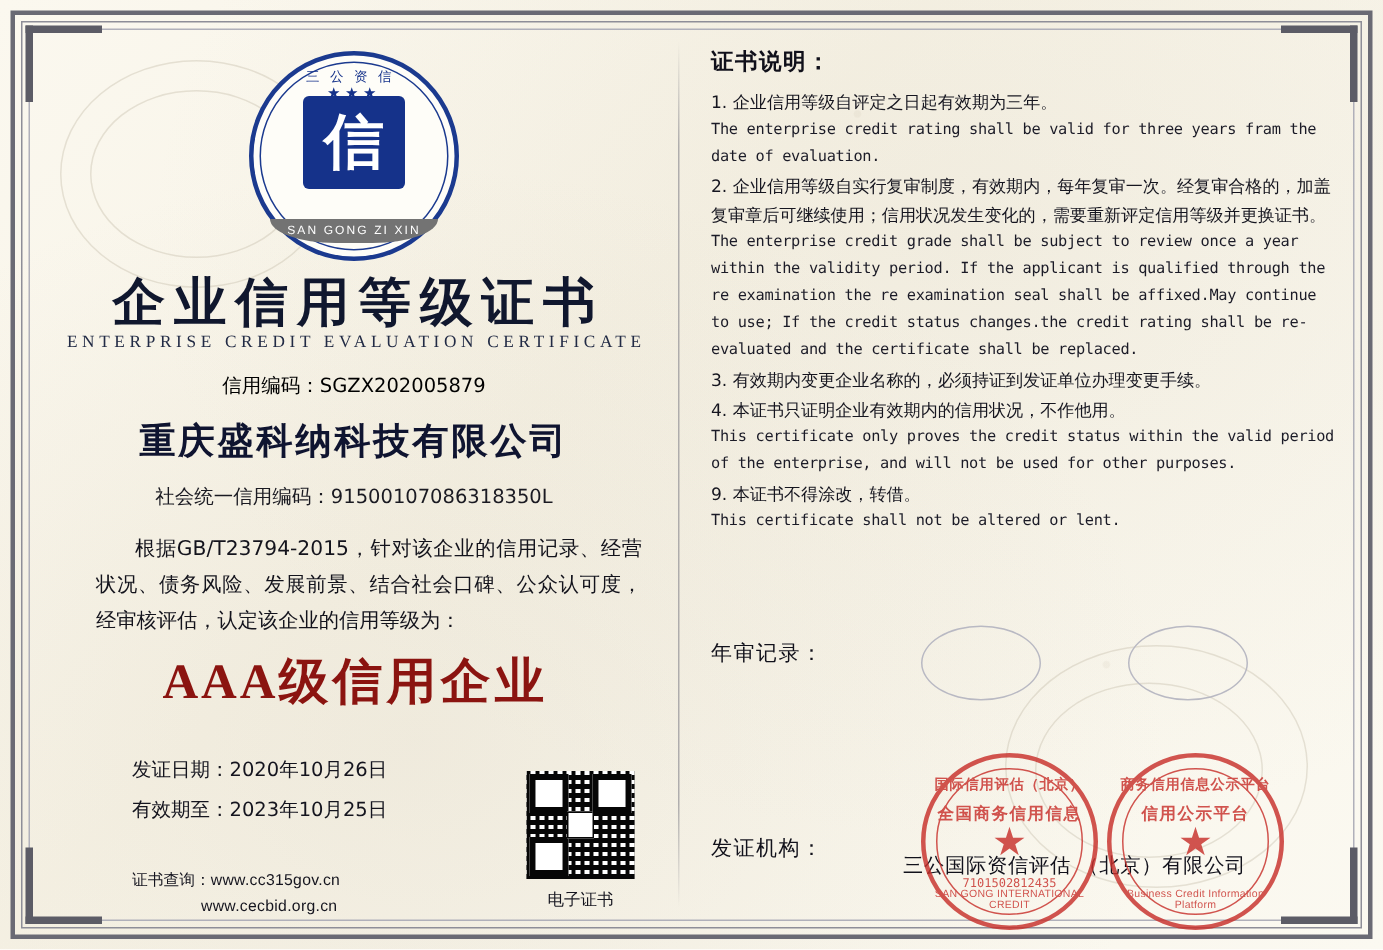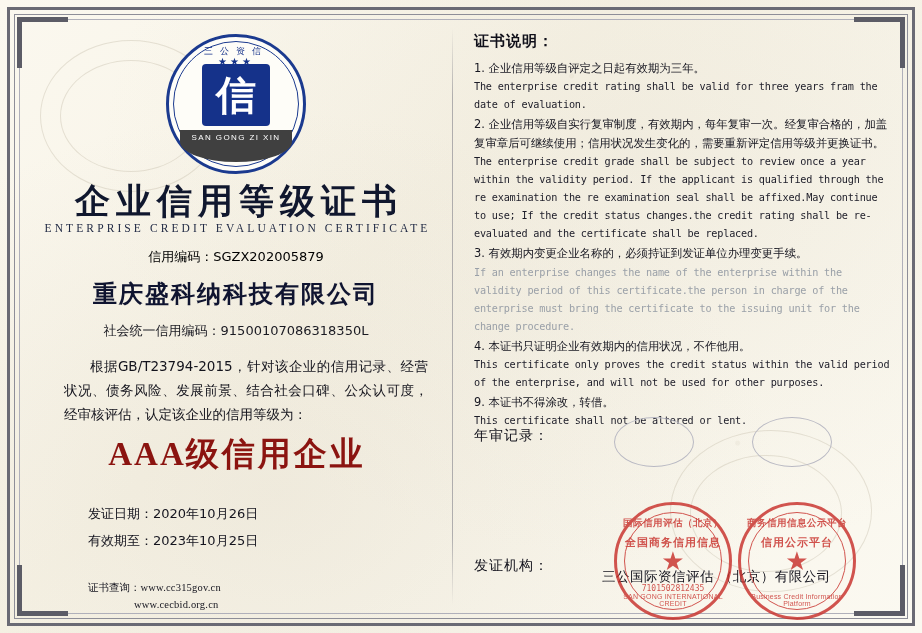--- a/index.html
+++ b/index.html
@@ -137,22 +137,22 @@
     text-align: center;
     font-size: 10px;
     color: #15328a;
     letter-spacing: 3px;
   }
   .emblem-bottom-band {
     position: absolute;
     left: 14px;
     right: 14px;
     bottom: 12px;
-    height: 32px;
-    background: #404040;
+    height: 16px;
+    background: #737373;
     border-radius: 0 0 60px 60px / 0 0 22px 22px;
     color: #fff;
     font-size: 8px;
     letter-spacing: 1.4px;
     text-align: center;
     line-height: 16px;
     font-family: "Liberation Sans", sans-serif;
   }
 
   .title-cn {
@@ -248,21 +248,21 @@
   .query {
     position: absolute;
     left: 62px;
     top: 553px;
     font-size: 10.5px;
     line-height: 17px;
     color: #14141e;
     font-family: "DejaVu Sans", sans-serif;
   }
   .query .url {
-    font-family: Liberation Serif, serif;
+    font-family: Liberation Sans, sans-serif;
     letter-spacing: 0.2px;
   }
   .query .indent { padding-left: 46px; display: inline-block; }
 
   .qr-wrap {
     position: absolute;
     left: 318px;
     top: 488px;
     width: 86px;
     text-align: center;
@@ -504,31 +504,37 @@
 
     <div class="query">
       <div>
         <span>证书查询：</span><span class="url">www.cc315gov.cn</span>
       </div>
       <div>
         <span class="indent url">www.cecbid.org.cn</span>
       </div>
     </div>
 
+    <div class="qr-wrap">
+      <div class="qr">
+        <div class="qr-eye3"></div>
+        <div class="qr-center"></div>
+      </div>
+      <div class="qr-caption">电子证书</div>
+    </div>
   </div>
 
   <div class="right">
     <div class="notes-title">证书说明：</div>
 
     <div class="note">1. 企业信用等级自评定之日起有效期为三年。</div>
     <div class="note en">The enterprise credit rating shall be valid for three years fram the date of evaluation.</div>
     <div class="note">2. 企业信用等级自实行复审制度，有效期内，每年复审一次。经复审合格的，加盖复审章后可继续使用；信用状况发生变化的，需要重新评定信用等级并更换证书。</div>
     <div class="note en">The enterprise credit grade shall be subject to review once a year within the validity period. If the applicant is qualified through the re examination the re examination seal shall be affixed.May continue to use; If the credit status changes.the credit rating shall be re-evaluated and the certificate shall be replaced.</div>
     <div class="note">3. 有效期内变更企业名称的，必须持证到发证单位办理变更手续。</div>
-    <div class="note en faded">If an enterprise changes the name of the enterprise within the validity period of this certificate.the person in charge of the enterprise must bring the certificate to the issuing unit for the change procedure.</div>
     <div class="note">4. 本证书只证明企业有效期内的信用状况，不作他用。</div>
     <div class="note en">This certificate only proves the credit status within the valid period of the enterprise, and will not be used for other purposes.</div>
     <div class="note">9. 本证书不得涂改，转借。</div>
     <div class="note en">This certificate shall not be altered or lent.</div>
 
     <div class="annual">年审记录：</div>
     <div class="annual-circle c1"></div>
     <div class="annual-circle c2"></div>
 
     <div class="issuer">发证机构：</div>

